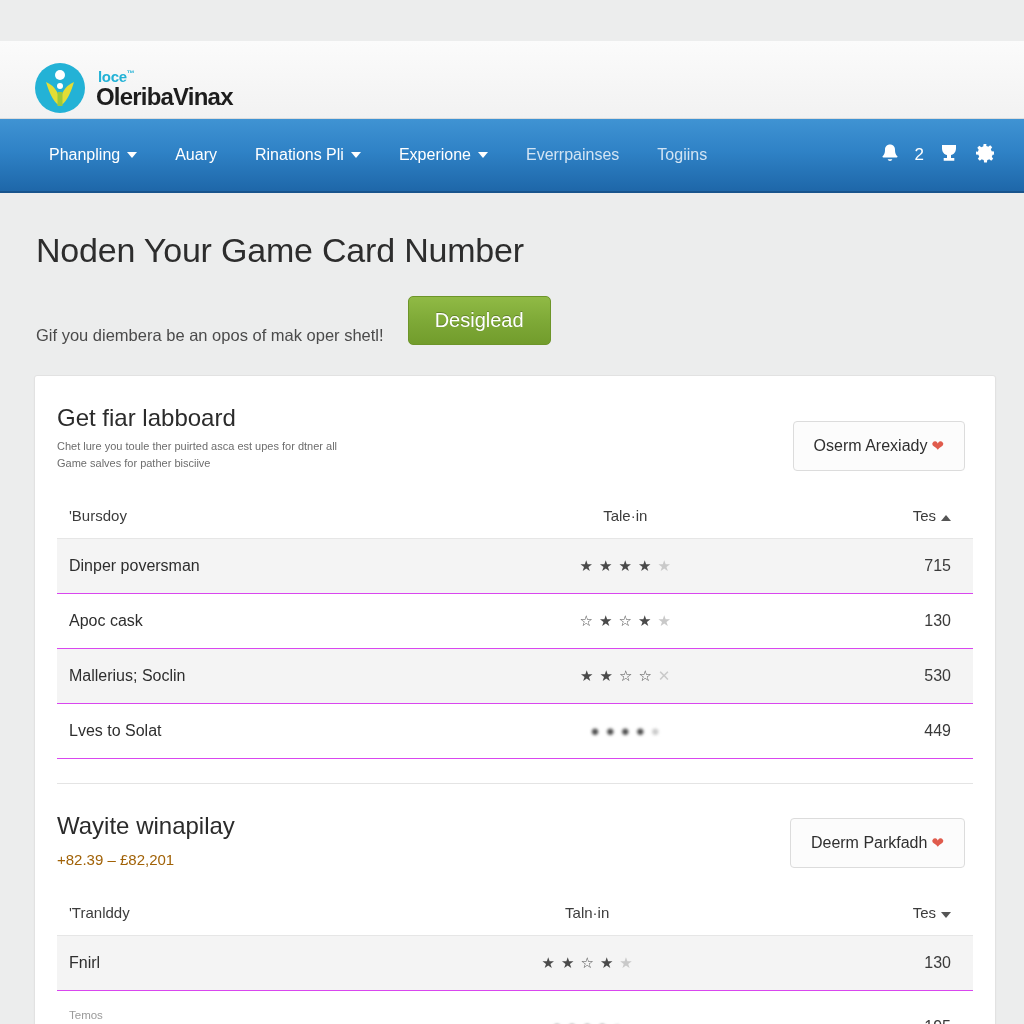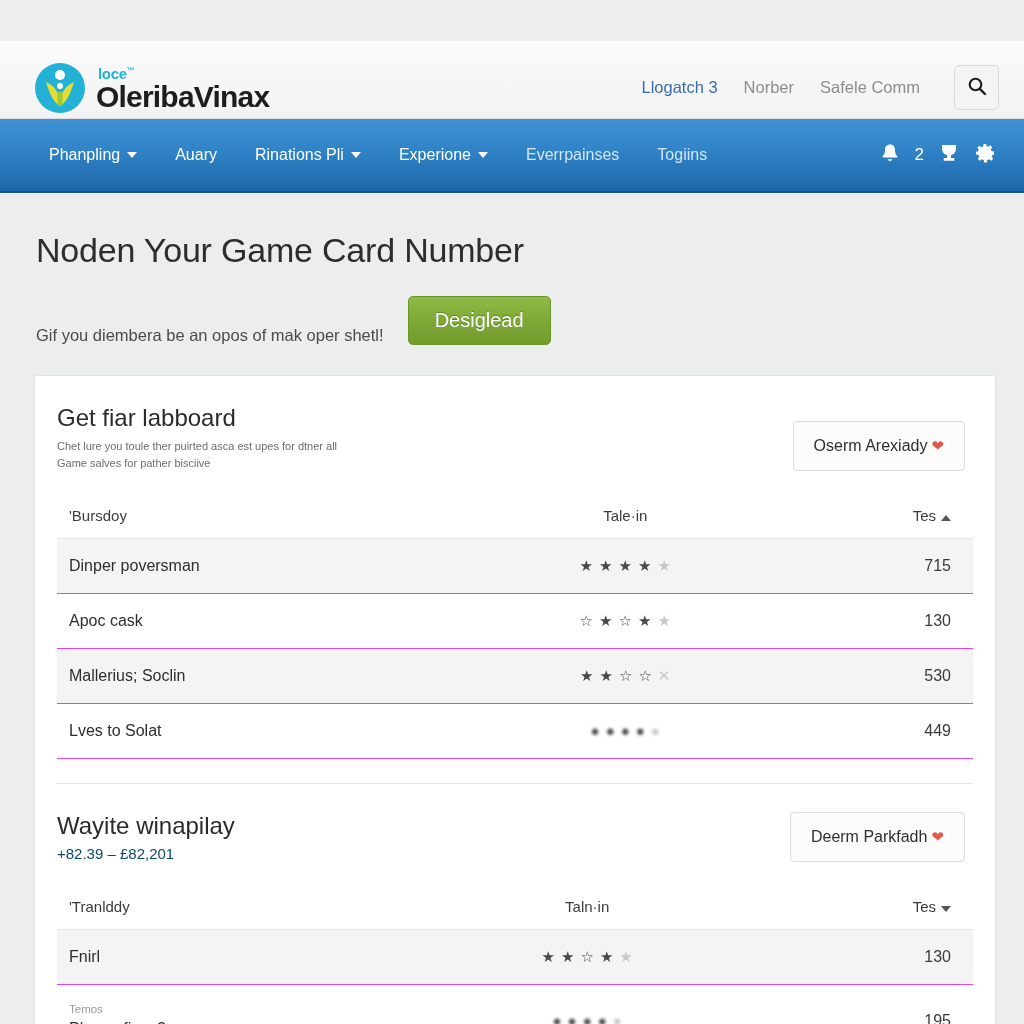--- a/index.html
+++ b/index.html
@@ -20,21 +20,21 @@
     margin-top: 41px;
   }
   .brand { display: flex; align-items: center; gap: 10px; }
   .logo-mark { width: 52px; height: 52px; flex: 0 0 52px; }
   .brand-text { display: flex; flex-direction: column; line-height: 1; padding-top: 2px; }
   .brand-sup {
     color: #23b2d6; font-size: 15px; font-weight: bold;
     letter-spacing: -0.3px; margin-left: 2px;
   }
   .brand-name {
-    color: #1d1d1d; font-size: 30px; font-weight: bold;
+    color: #1d1d1d; font-size: 24px; font-weight: bold;
     letter-spacing: -0.8px; margin-top: 1px;
   }
   .brand-sup sup { font-size: 8px; vertical-align: super; }
 
   .top-right { margin-left: auto; display: flex; align-items: center; gap: 26px; }
   .top-link { font-size: 16.5px; color: #8d8d8d; white-space: nowrap; }
   .top-link.accent { color: #3a6ea8; }
   .search-btn {
     width: 45px; height: 45px; margin-left: 8px;
     background: #f4f4f4; border: 1px solid #dadada; border-radius: 5px;
@@ -78,21 +78,21 @@
     margin: 30px 28px 0 34px;
     background: #ffffff;
     border: 1px solid #e2e2e2;
     border-radius: 3px;
     box-shadow: 0 1px 2px rgba(0,0,0,.04);
   }
   .section { padding: 28px 22px 0 22px; }
   .section-head { display: flex; align-items: flex-end; }
   .section-title { font-size: 24px; color: #2b2b2b; font-weight: normal; }
   .section-desc { font-size: 11px; color: #6d6d6d; line-height: 1.5; margin-top: 6px; }
-  .section-meta { font-size: 15px; color: #0c4a6e; margin-top: 5px; }
+  .section-meta { font-size: 15px; color: #a16207; margin-top: 11px; }
   .drop-btn {
     margin-left: auto; margin-right: 8px;
     background: #fcfcfc; border: 1px solid #dcdcdc; border-radius: 4px;
     padding: 15px 20px; font-size: 16px; color: #2f2f2f;
     display: flex; align-items: center; gap: 4px; white-space: nowrap;
   }
   .heart { color: #e05b4c; font-size: 15px; }
 
   
   table { width: 100%; border-collapse: collapse; margin-top: 22px; }
@@ -132,33 +132,20 @@
         <circle cx="26" cy="13" r="5" fill="#ffffff"></circle>
         <circle cx="26" cy="24" r="3" fill="#ffffff"></circle>
       </svg>
     </span>
     <span class="brand-text">
       <span class="brand-sup"><span>loce</span><sup>™</sup></span>
       <span class="brand-name">OleribaVinax</span>
     </span>
   </div>
 
-  <div class="top-right">
-    <span class="top-link accent">Llogatch 3</span>
-    <span class="top-link">Norber</span>
-    <span class="top-link">Safele Comm</span>
-    <span class="search-btn">
-      <span>
-        <svg viewBox="0 0 20 20" width="20" height="20">
-          <circle cx="8.5" cy="8.5" r="5.8" fill="none" stroke="#1b1b1b" stroke-width="2.1"></circle>
-          <line x1="12.8" y1="12.8" x2="18" y2="18" stroke="#1b1b1b" stroke-width="2.4" stroke-linecap="round"></line>
-        </svg>
-      </span>
-    </span>
-  </div>
 </div>
 
 <div class="navbar">
   <span class="nav-item">
     <span>Phanpling</span>
     <i class="caret-d"></i>
   </span>
   <span class="nav-item">
     <span>Auary</span>
   </span>

